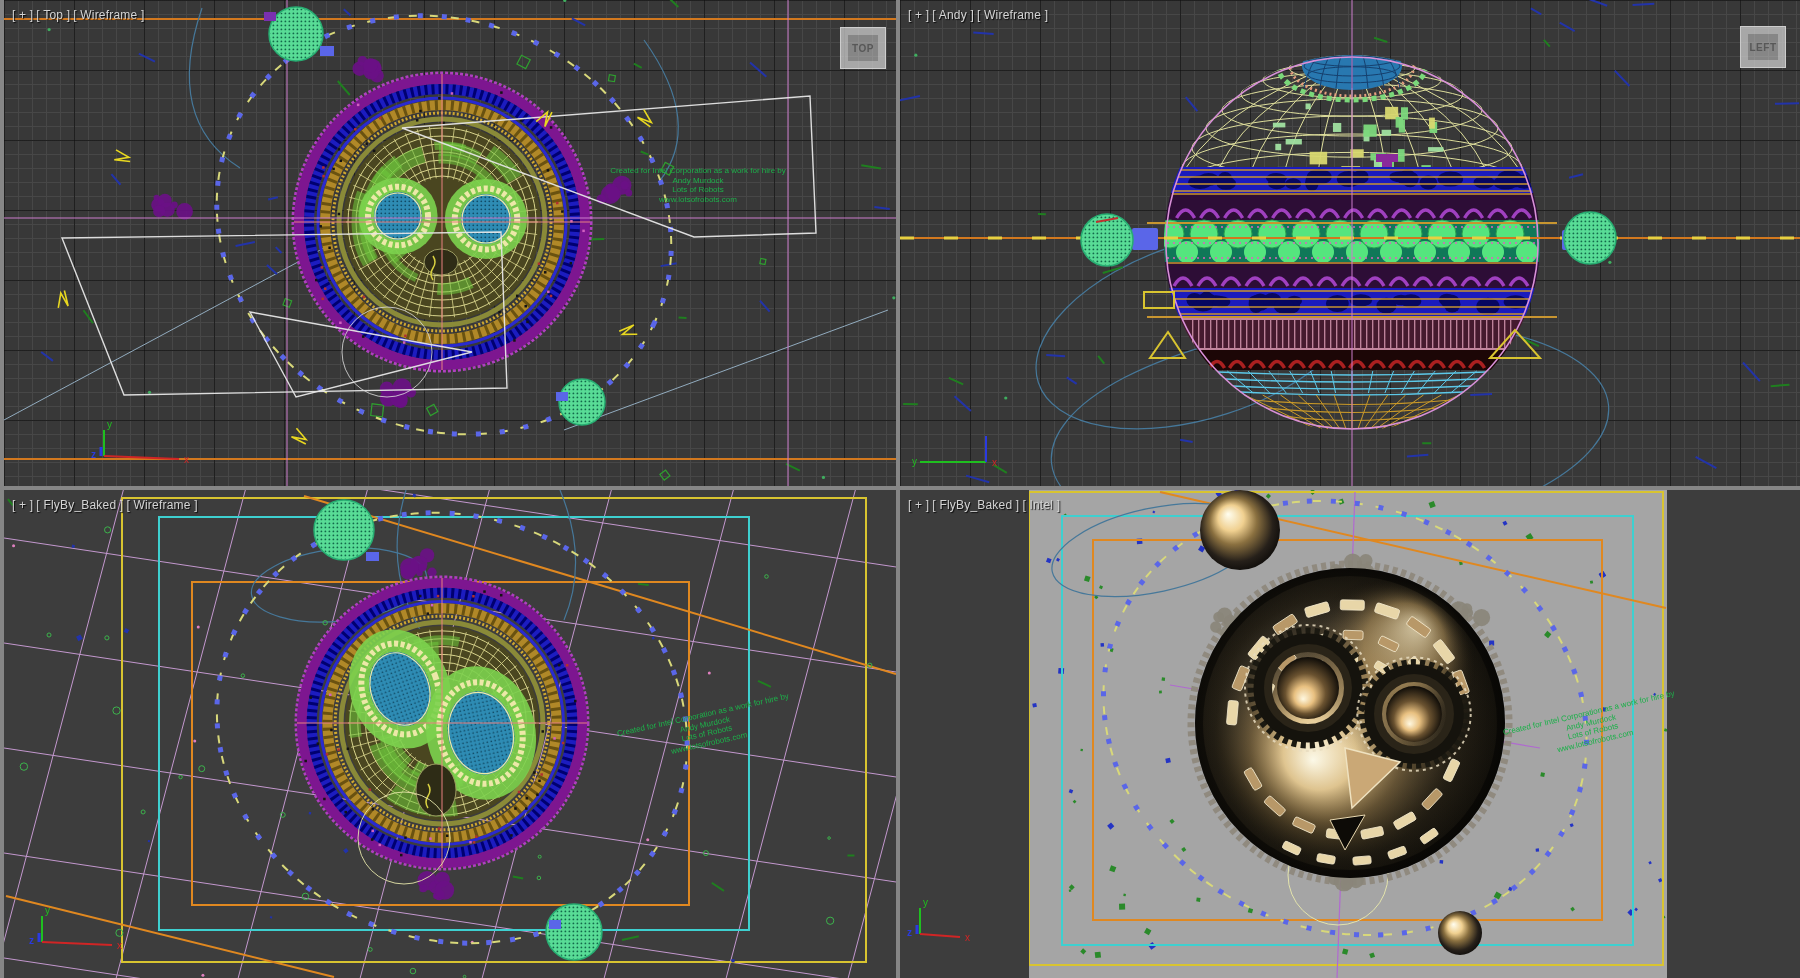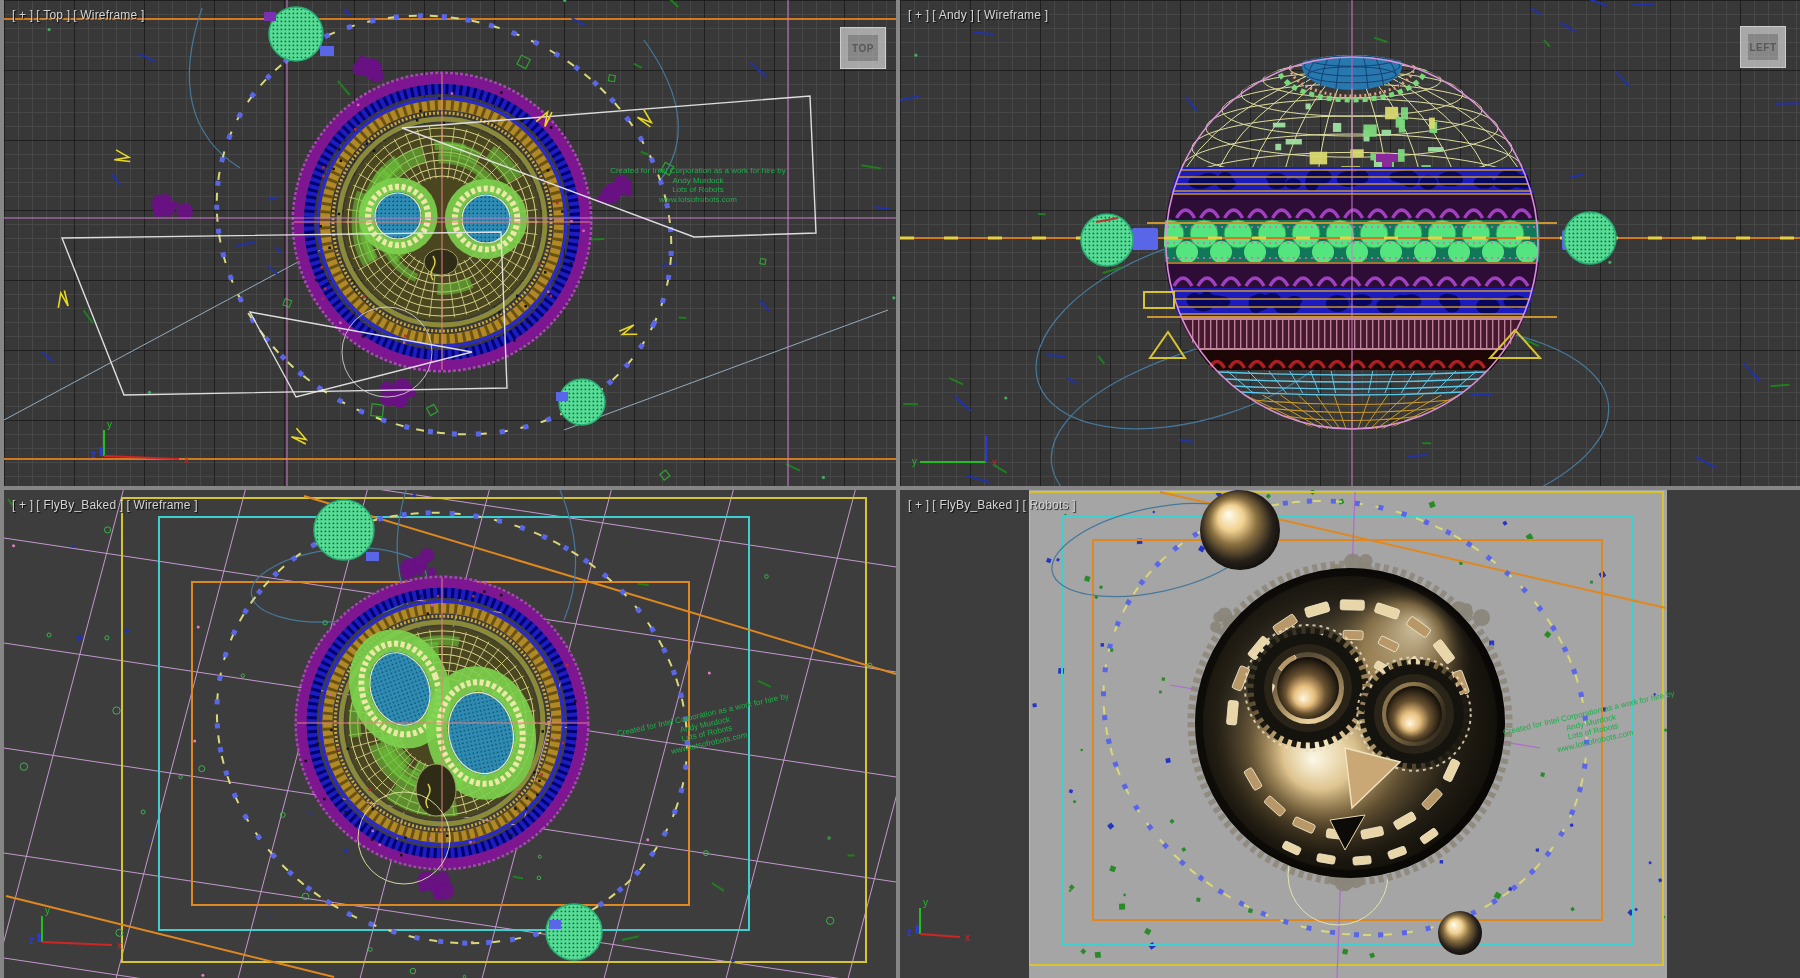--- a/index.html
+++ b/index.html
@@ -1190,21 +1190,21 @@
         <g font-family="&quot;Liberation Sans&quot;,sans-serif" font-size="10">
           <line x1="20" y1="444" x2="20" y2="418" stroke="#1fbf1f" stroke-width="2"></line>
           <text x="23" y="416" fill="#1fbf1f">y</text>
           <line x1="20" y1="444" x2="60" y2="447" stroke="#d02525" stroke-width="2"></line>
           <text x="65" y="451" fill="#d02525">x</text>
           <line x1="17" y1="435" x2="17" y2="444" stroke="#2a3ae0" stroke-width="3"></line>
           <text x="7" y="446" fill="#2a3ae0" font-weight="bold">z</text>
         </g>
       </svg>
     <div class="vplabel">
-      <span class="seg">[ + ]</span><span class="seg">[ FlyBy_Baked ]</span><span class="seg">[ Robots ]</span>
+      <span class="seg">[ + ]</span><span class="seg">[ FlyBy_Baked ]</span><span class="seg">[ Intel ]</span>
     </div>
   </div>
 
   <div class="attr" style="left:598px;top:166px">
     <span>Created for Intel Corporation as a work for hire by</span>
       <span>Andy Murdock</span>
     <span>Lots of Robots</span>
       <span>www.lotsofrobots.com</span>
   </div>
   <div class="attr rotA" style="left:606px;top:710px">

